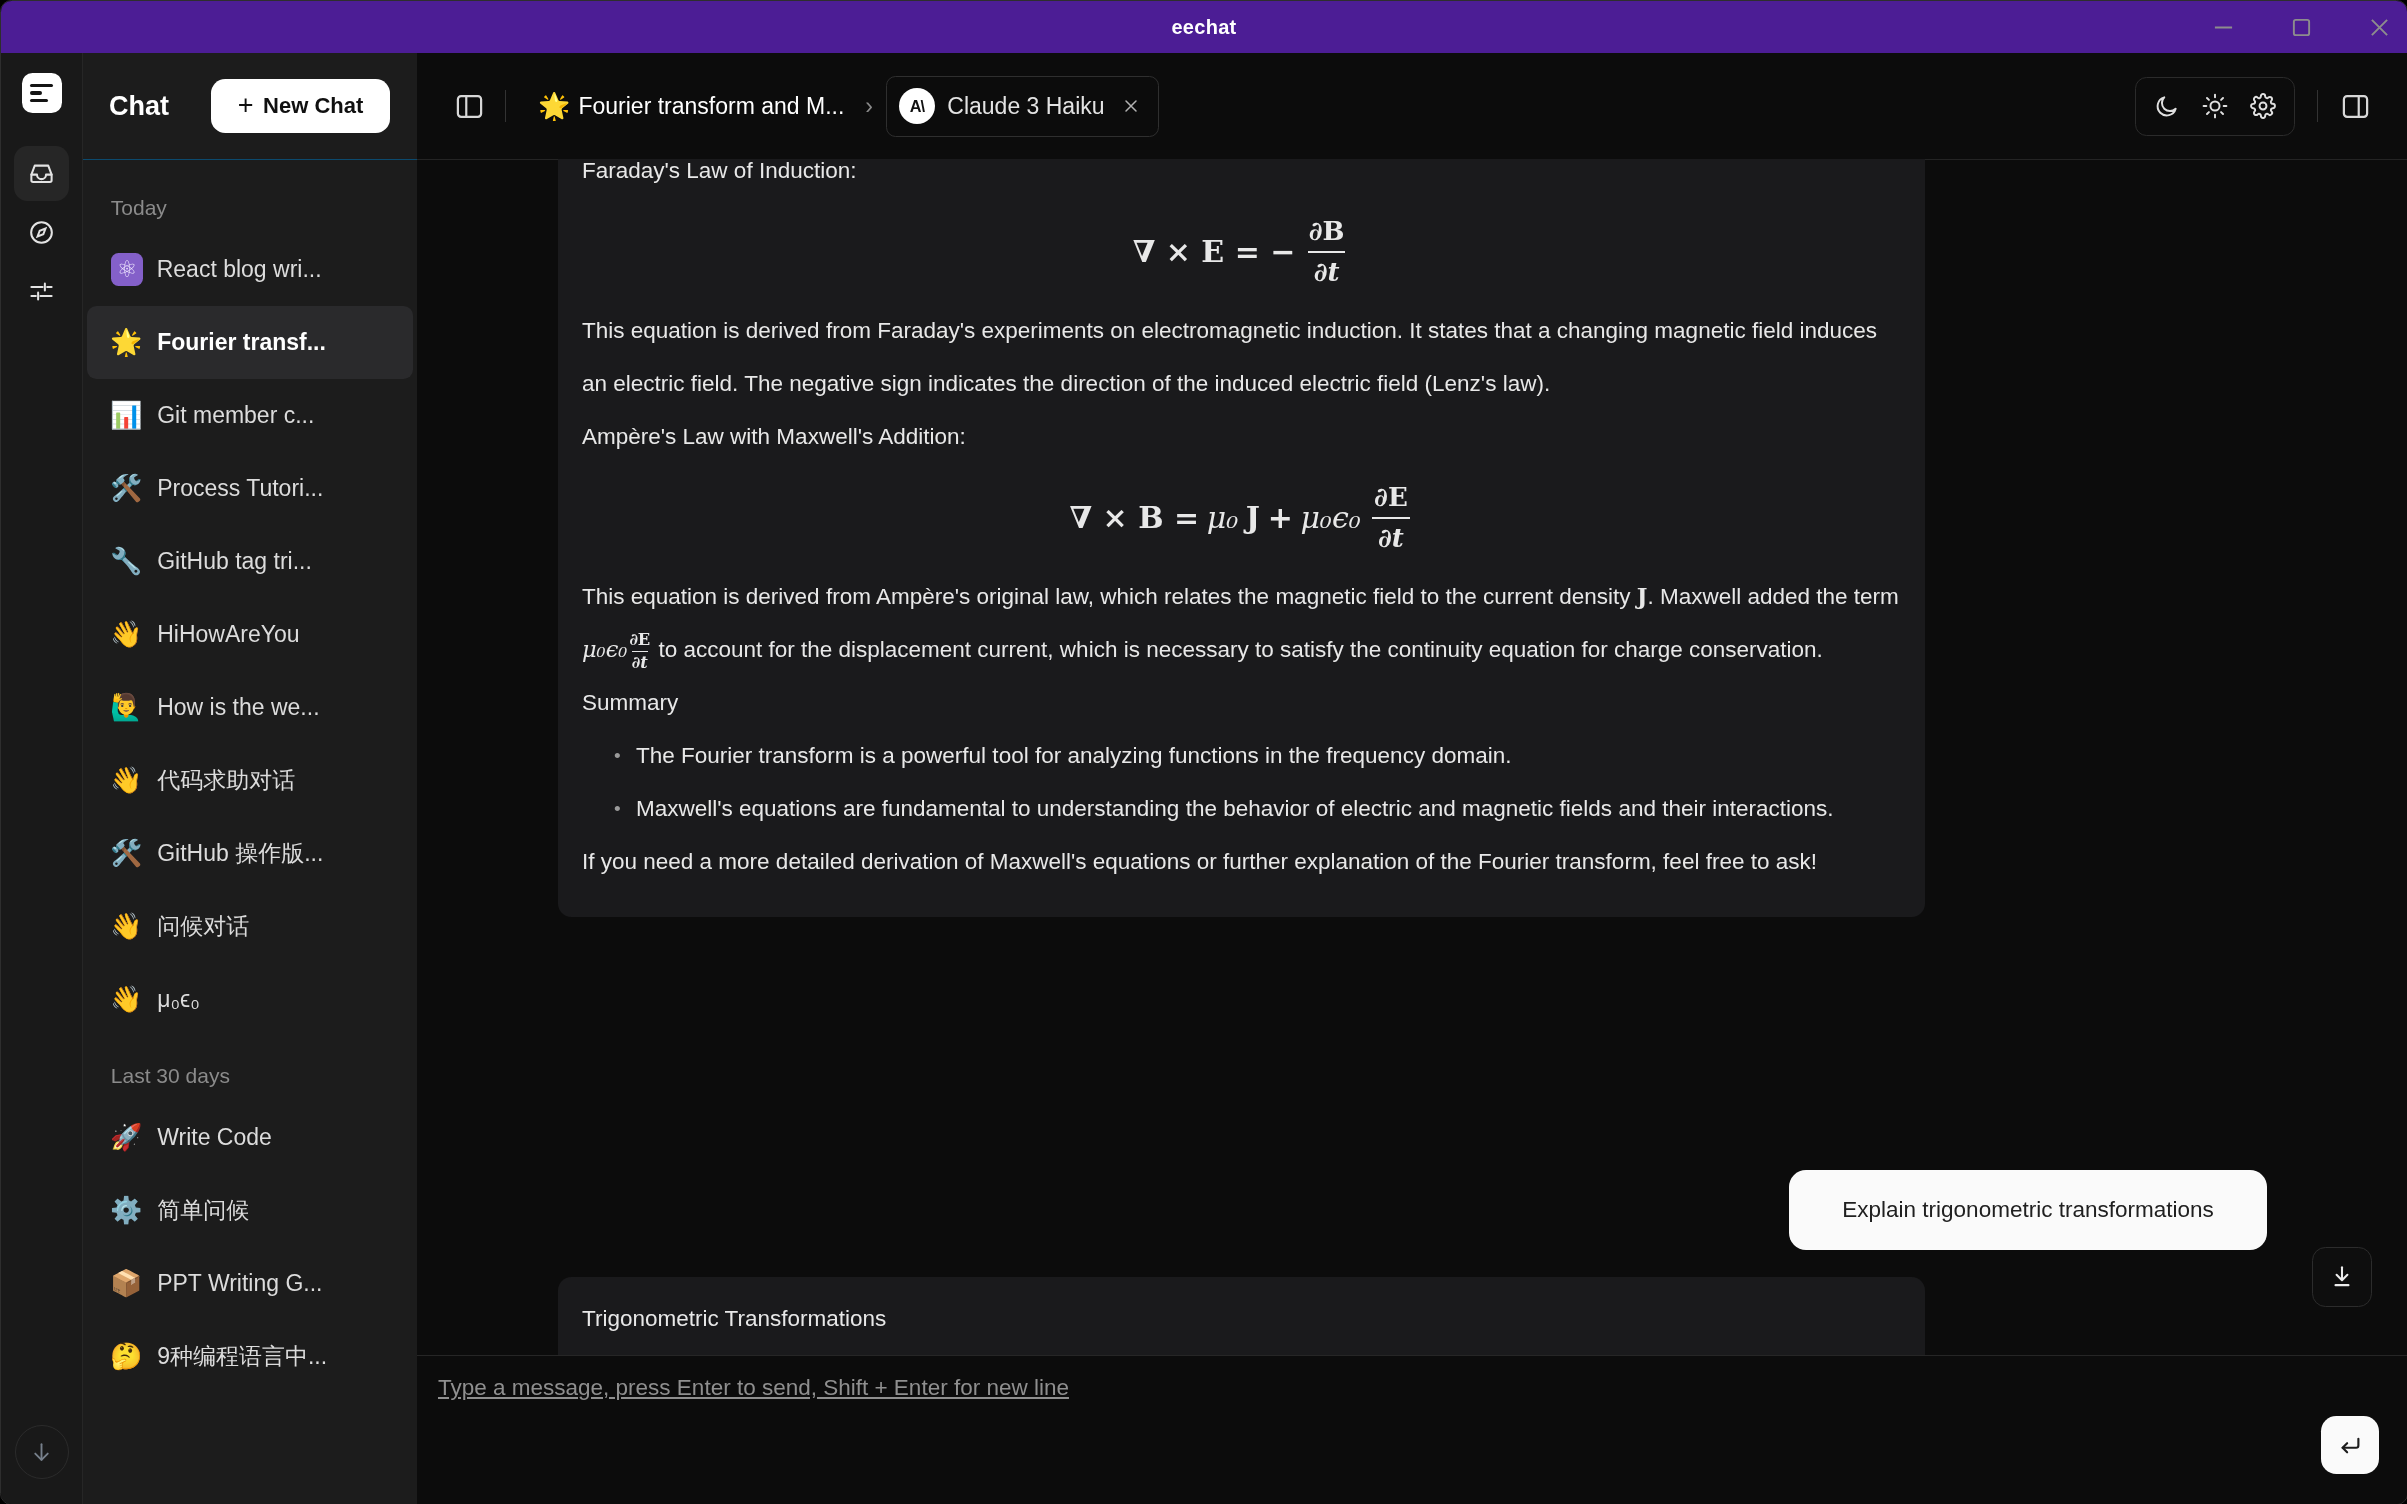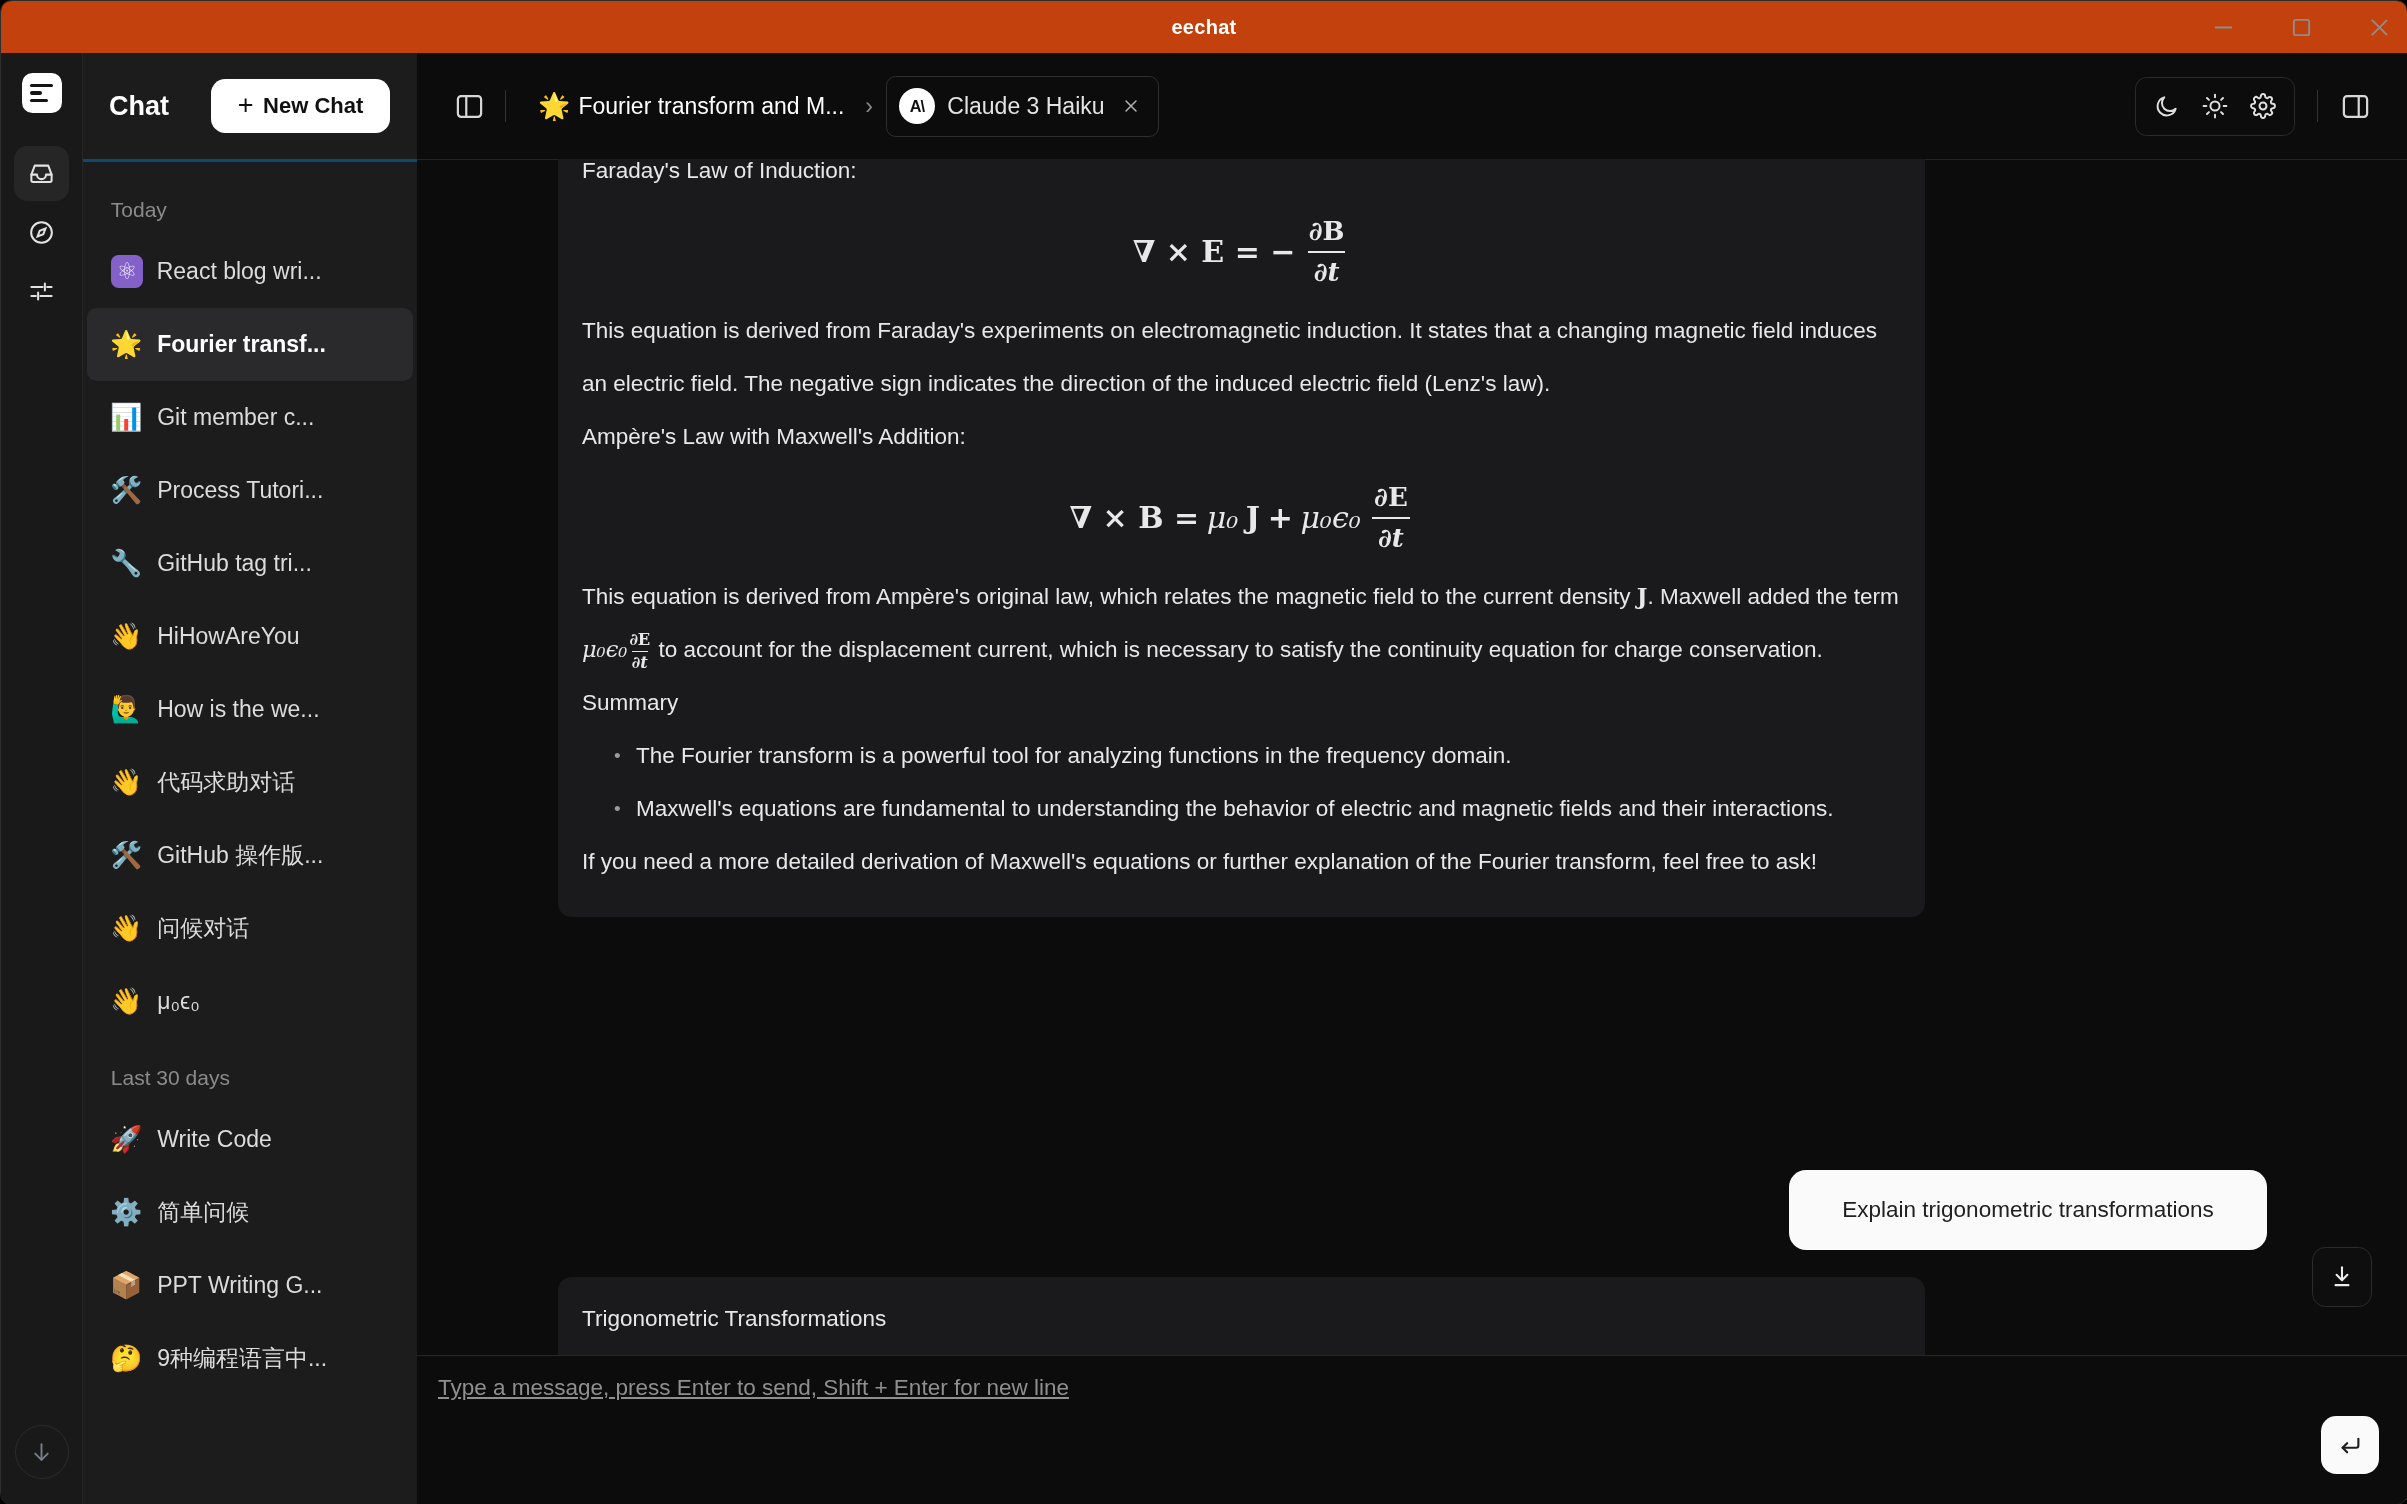--- a/index.html
+++ b/index.html
@@ -1,21 +1,21 @@
 <!DOCTYPE html>
 <html><head>
 <meta charset="utf-8">
 <style>
   html,body{margin:0;padding:0;background:#000;}
   body{width:2408px;height:1505px;position:relative;font-family:"Liberation Sans",sans-serif;
        -webkit-font-smoothing:antialiased;overflow:hidden;}
   .window{position:absolute;inset:0;background:#0c0c0c;border:1px solid #2e2e2e;border-radius:11.5px;overflow:hidden;box-sizing:border-box;}
 
   
-  .titlebar{position:absolute;top:0;left:0;right:0;height:52px;background:#c2410c;}
+  .titlebar{position:absolute;top:0;left:0;right:0;height:52px;background:#4c1d95;}
   .titlebar .title{position:absolute;left:0;right:0;top:0;height:52px;display:flex;align-items:center;justify-content:center;
                    color:#fff;font-size:20px;font-weight:bold;letter-spacing:0.3px;}
   .win-controls{position:absolute;right:17px;top:0;height:52px;display:flex;align-items:center;gap:57px;}
   .wc{width:21px;height:21px;display:flex;align-items:center;justify-content:center;color:#8d8d8d;}
   .wc svg{display:block}
 
   
   .app{position:absolute;top:52px;left:0;right:0;bottom:0;display:flex;}
 
   
@@ -26,21 +26,21 @@
   .logo i{display:block;height:3.8px;border-radius:1.9px;background:#141414;}
   .logo i.l1{width:23px}.logo i.l2{width:12.4px}.logo i.l3{width:18px}
   .rail-btn{width:55px;height:55px;border-radius:13.4px;display:flex;align-items:center;justify-content:center;color:#e3e3e3;}
   .rail-btn.active{background:#262626;margin-top:33px;}
   .rail-btn + .rail-btn{margin-top:3.8px;}
   .rail-bottom{margin-top:auto;margin-bottom:25px;width:52px;height:52px;border:1px solid #2b2b2b;border-radius:50%;
                display:flex;align-items:center;justify-content:center;color:#77808c;}
 
   
   .sidebar{width:334px;background:#1c1c1c;flex:none;display:flex;flex-direction:column;box-sizing:border-box;}
-  .sidebar-header{height:106px;border-bottom:3px solid #0c4a6e;display:flex;align-items:center;flex:none;}
+  .sidebar-header{height:106px;border-bottom:1px solid #0c4a6e;display:flex;align-items:center;flex:none;}
   .sidebar-title{margin-left:26px;color:#fff;font-size:27px;font-weight:600;}
   .new-chat-btn{margin-left:auto;margin-right:27px;height:54px;width:179px;background:#fff;border:none;border-radius:14.3px;
                 display:flex;align-items:center;justify-content:center;gap:9.6px;color:#101010;font-size:22px;font-weight:600;cursor:pointer;}
   .new-chat-btn .plus{font-size:27px;font-weight:400;line-height:1;margin-top:-1.9px;}
   .chat-list{flex:1;overflow:hidden;padding:23px 3.8px 0 3.8px;}
   .section-label{height:50px;display:flex;align-items:center;padding-left:24px;color:#8b8b8b;font-size:21px;}
   .section-label.later{margin-top:15.3px;}
   .chat-item{height:73px;display:flex;align-items:center;gap:13.4px;padding-left:23px;border-radius:9.6px;
              color:#dcdcdc;font-size:23px;cursor:pointer;}
   .chat-item .emo{width:34px;font-size:26px;flex:none;text-align:center;}

